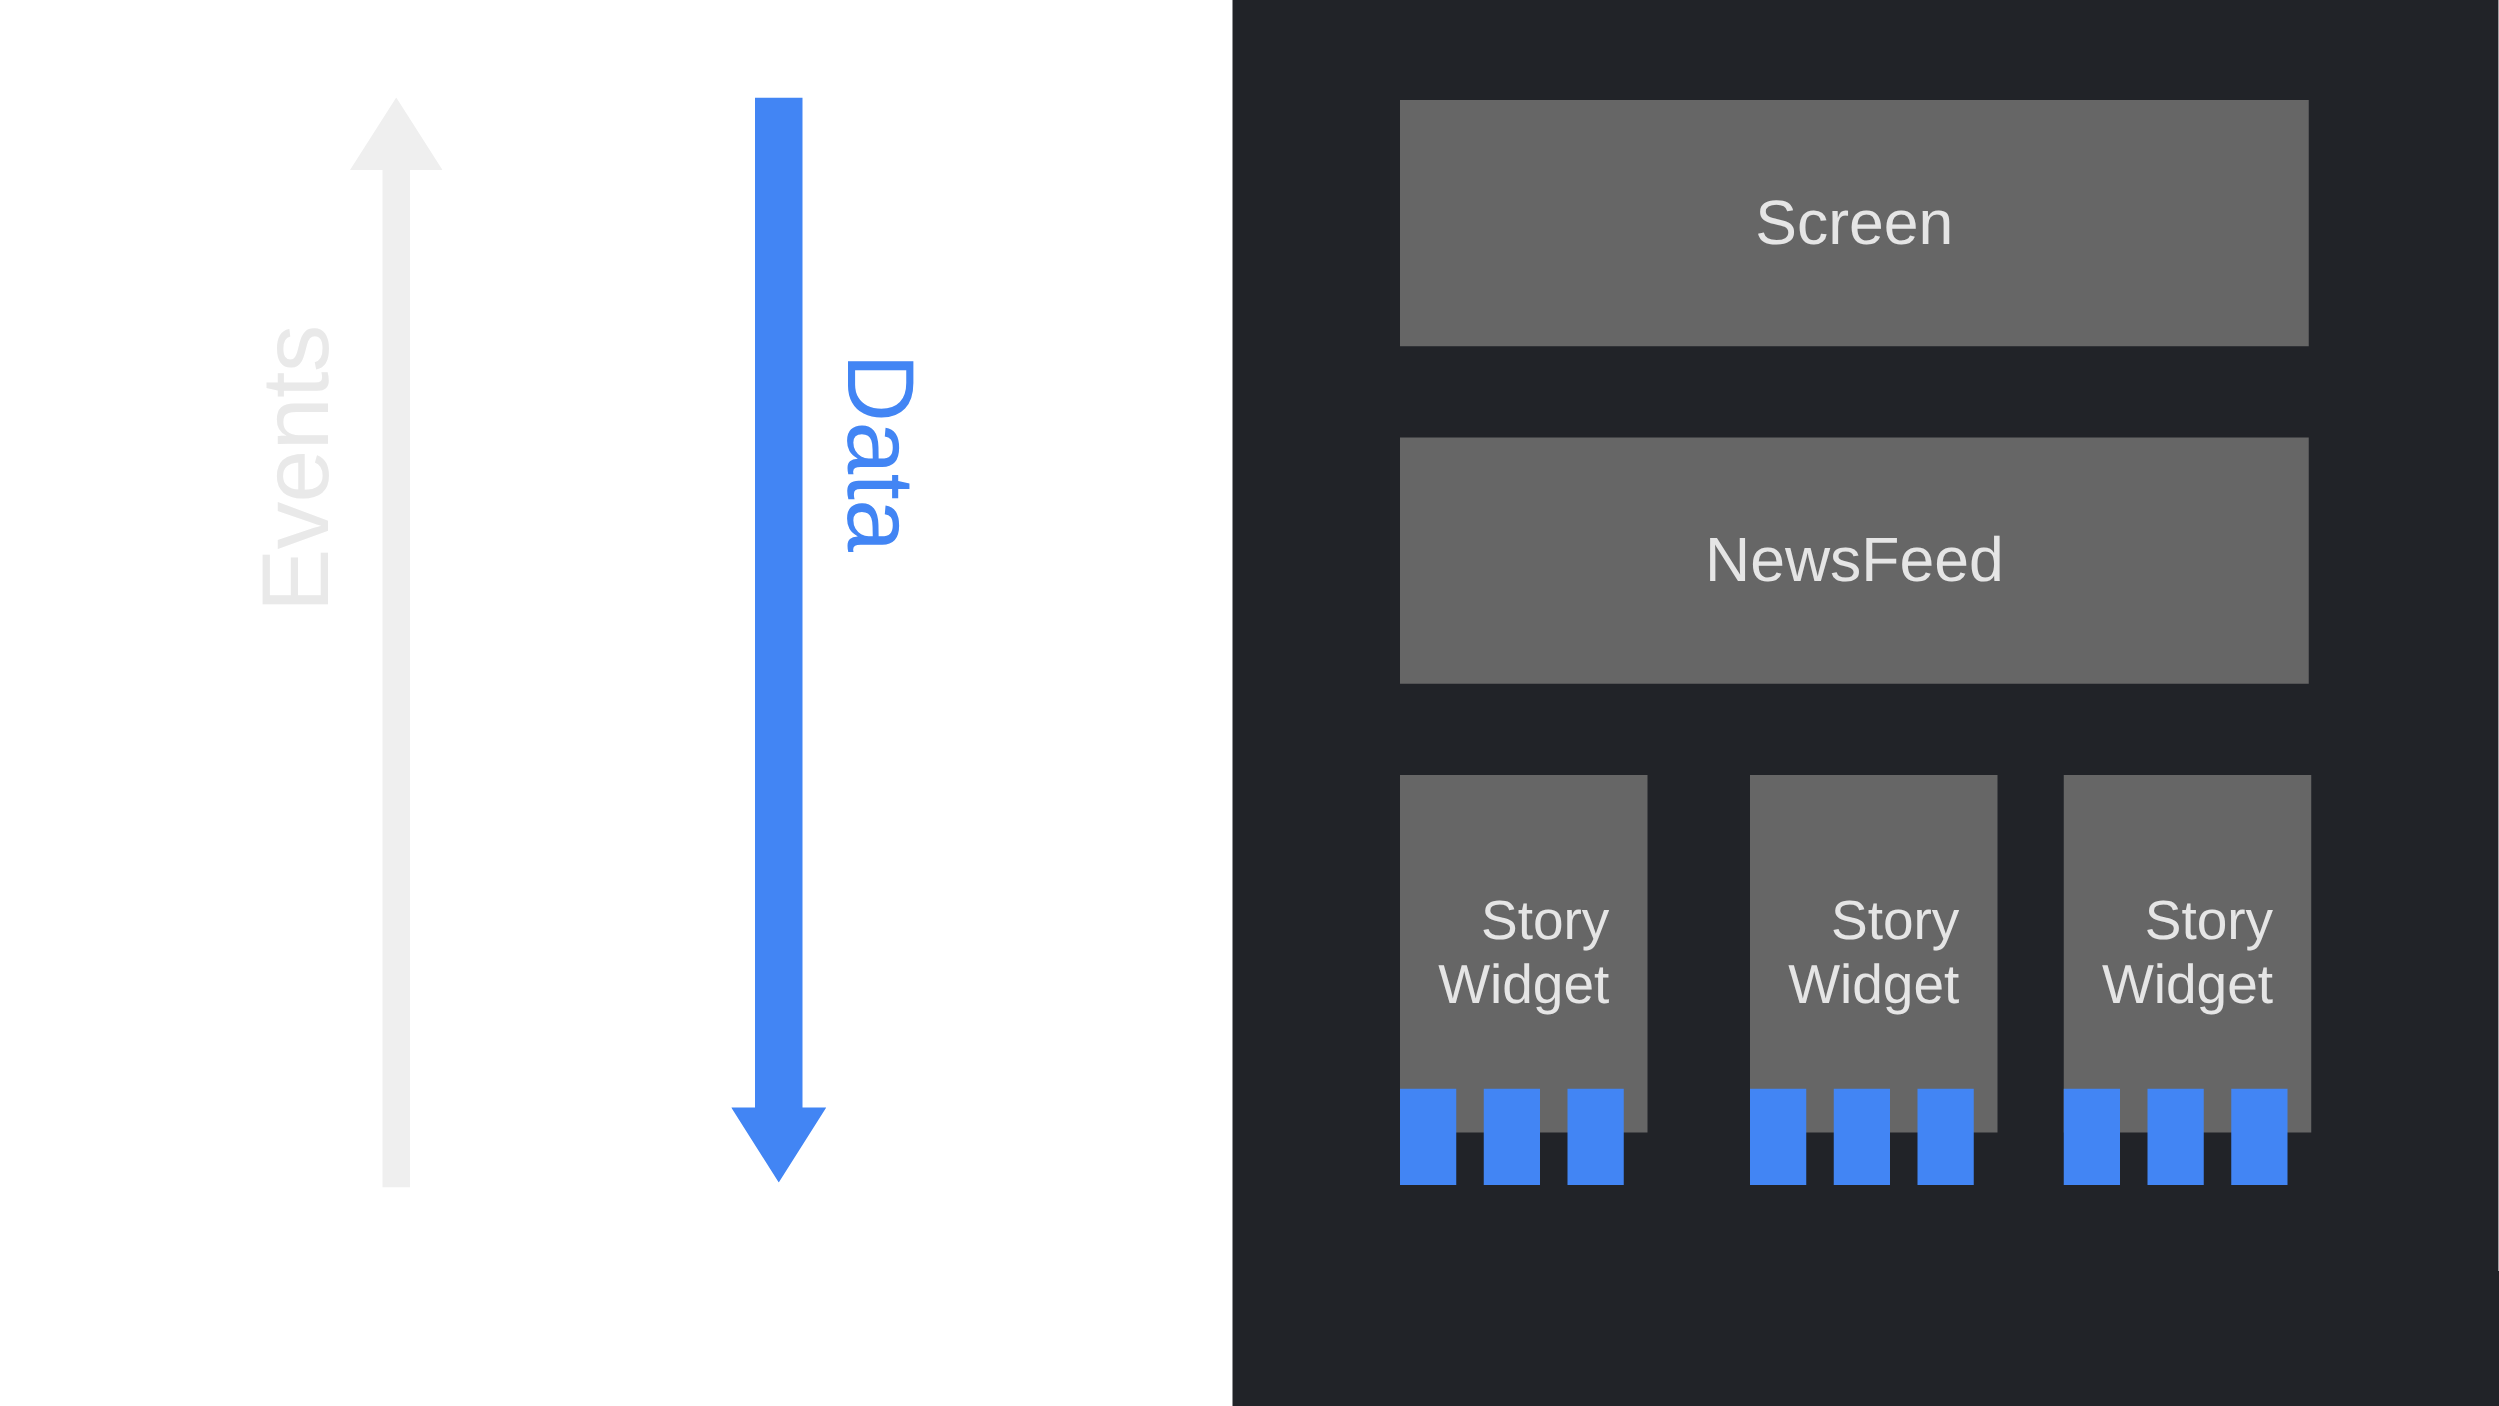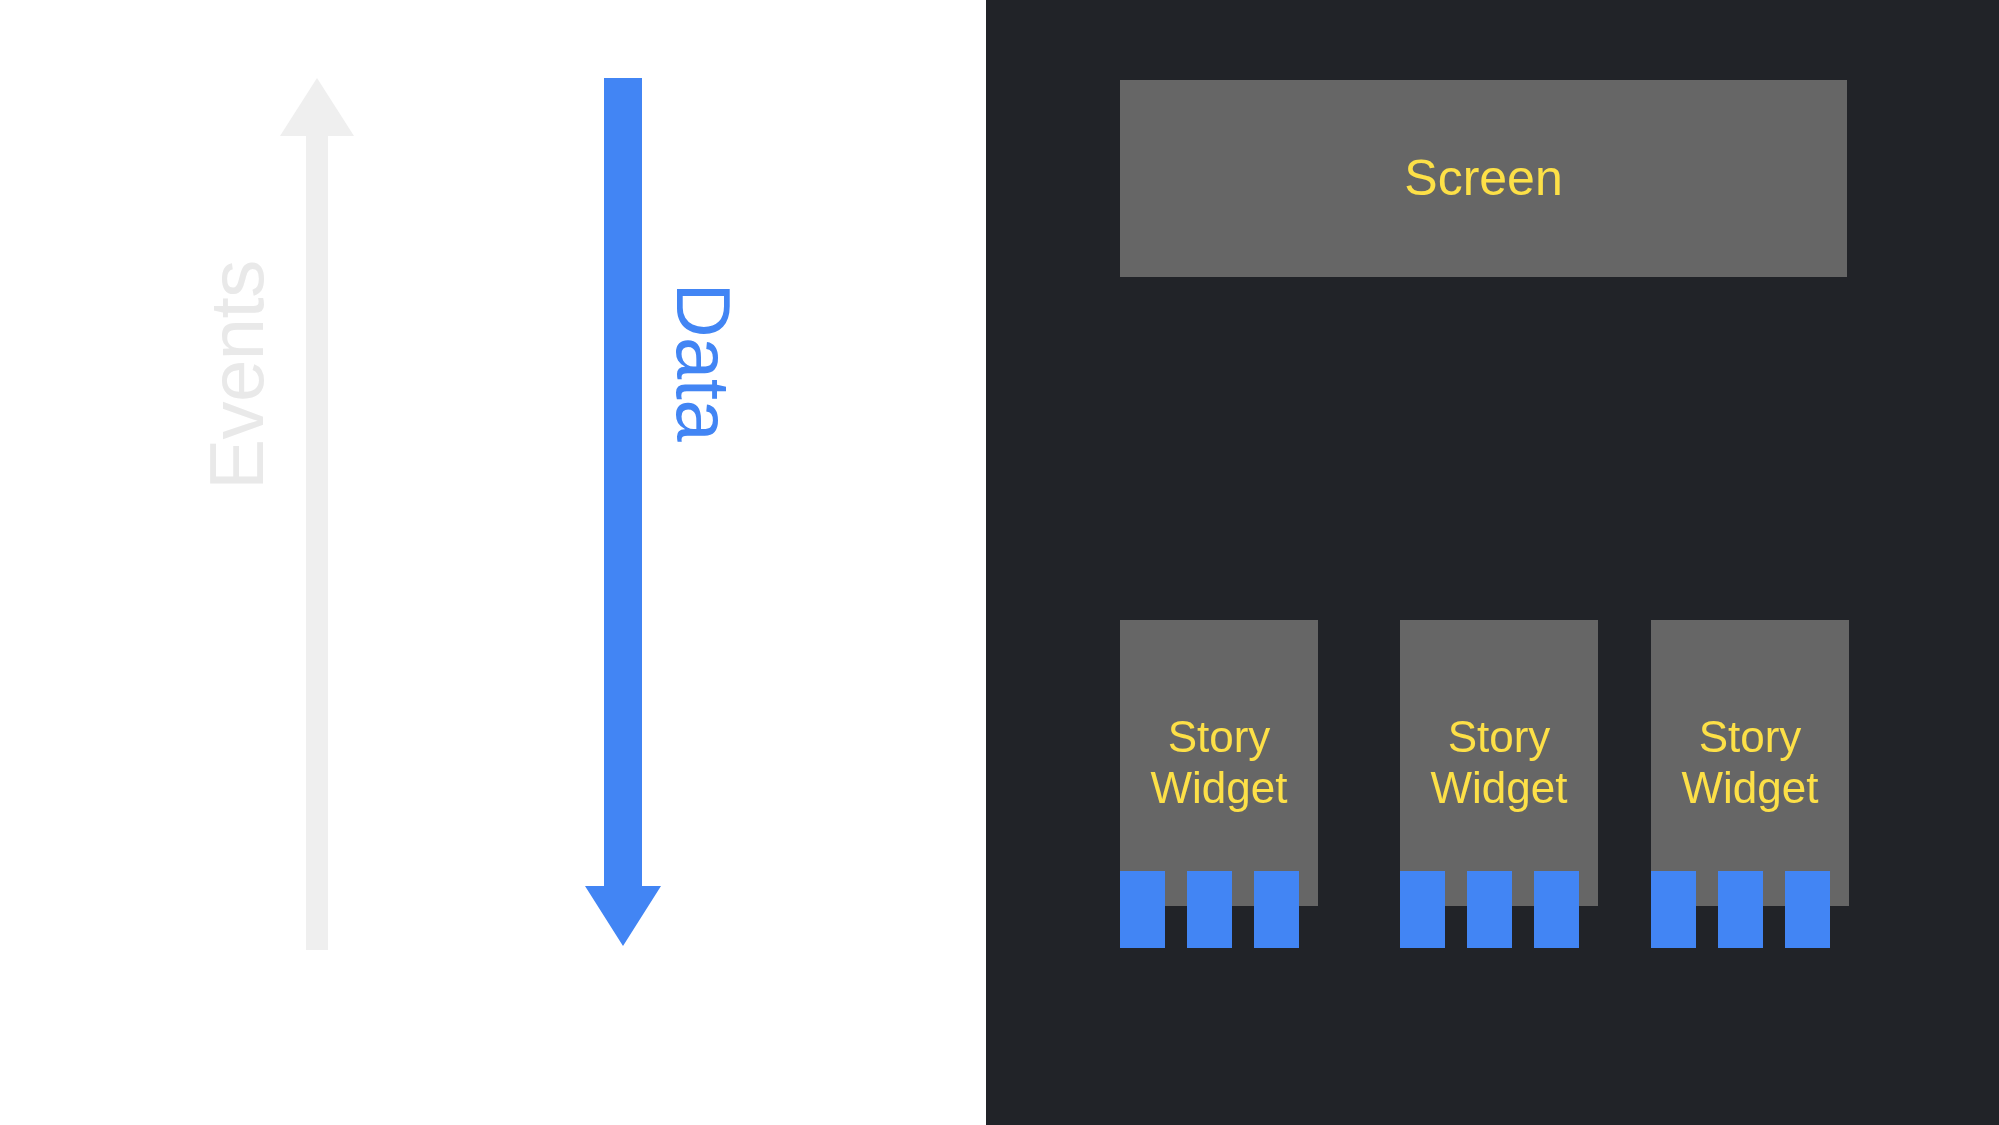--- a/index.html
+++ b/index.html
@@ -93,22 +93,22 @@
     height: 1125px;
     background: #212328;
   }
 
   .box {
     position: absolute;
     background: #666666;
     display: flex;
     align-items: center;
     justify-content: center;
-    color: #fde047;
-    text-align: center;
+    color: #e5e5e5;
+    text-align: right;
     line-height: 1.15;
   }
 
   
   .screen-box {
     left: 134px;
     top: 80px;
     width: 727px;
     height: 197px;
     font-size: 50px;
@@ -177,20 +177,21 @@
       </svg>
     </div>
 
     <div class="data-label">Data</div>
   </div>
 
   <div class="dark-panel">
 
     <div class="box screen-box">Screen</div>
 
+    <div class="box newsfeed-box">NewsFeed</div>
 
     <div class="box story-box s0">
       <span>
         <span class="story-label">Story</span>
         <span class="story-label">Widget</span>
       </span>
     </div>
 
     <div class="box story-box s1">
       <span>

